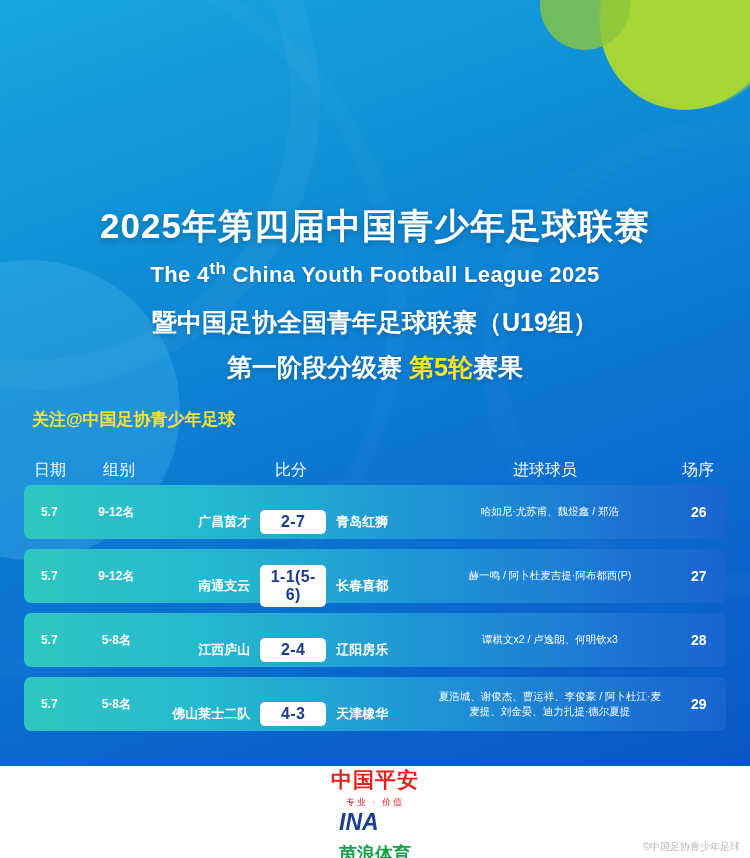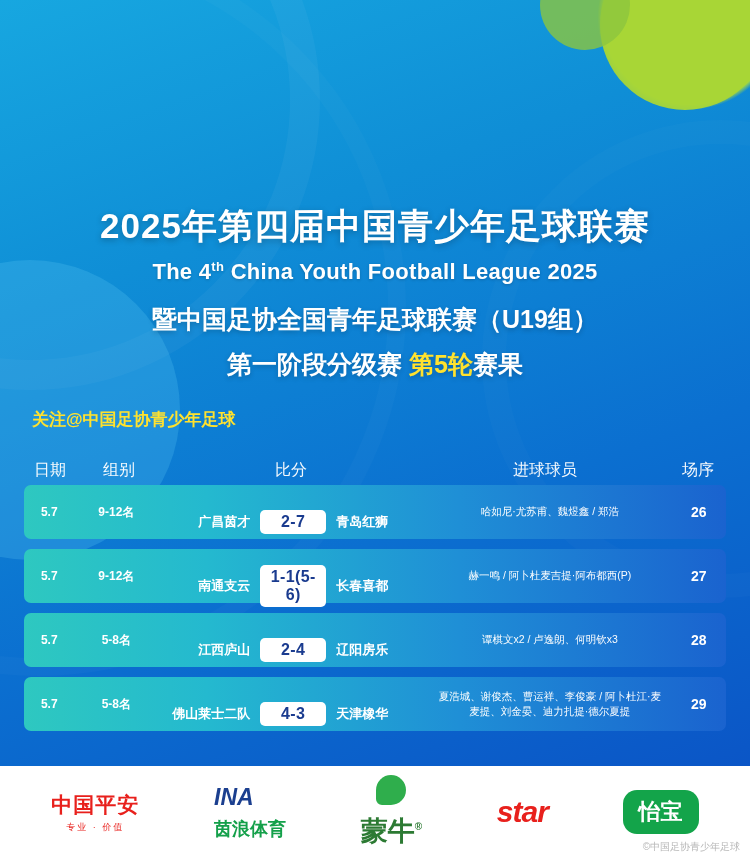--- a/index.html
+++ b/index.html
@@ -28,21 +28,21 @@
 
   
   .logo-wrap{position:absolute;top:18px;left:0;right:0;display:flex;flex-direction:column;align-items:center;}
   .logo-mark{width:86px;height:74px;position:relative;}
   .logo-text{margin-top:4px;color:#ffffff;font-size:19px;letter-spacing:1px;font-weight:bold;text-shadow:0 1px 2px rgba(0,0,0,.25);}
 
   
   .headline{position:absolute;top:155px;left:0;right:0;text-align:center;color:#fff;margin-top:48px;}
   .h-cn{font-size:35px;font-weight:bold;letter-spacing:1px;text-shadow:0 2px 6px rgba(0,0,0,.25);}
   .h-en{margin-top:9px;font-size:22px;font-weight:bold;letter-spacing:.3px;text-shadow:0 1px 3px rgba(0,0,0,.2);}
-  .h-en sup{font-size:13px;vertical-align:super;}
+  .h-en sup{font-size:17px;vertical-align:super;}
   .h-sub{margin-top:18px;font-size:25px;font-weight:bold;text-shadow:0 2px 5px rgba(0,0,0,.22);}
   .h-sub2{margin-top:12px;font-size:25px;font-weight:bold;text-shadow:0 2px 5px rgba(0,0,0,.22);}
   .hl{color:#ffe22e;}
 
   
   .follow{position:absolute;top:408px;left:32px;color:#ffe22e;font-size:17px;font-weight:bold;}
 
   
   .table{position:absolute;top:455px;left:24px;width:702px;}
   .thead{display:flex;align-items:center;height:30px;color:#ffffff;font-size:16px;opacity:.95;}
@@ -67,21 +67,21 @@
     background:#ffffff;color:#1a3b8f;border-radius:5px;
     font-size:16px;font-weight:bold;padding:3px 10px;min-width:46px;text-align:center;
     letter-spacing:.4px;
   }
   .scorers{width:250px;text-align:center;font-size:10.5px;line-height:1.45;opacity:.98;padding:0 6px;box-sizing:border-box;}
   .order{width:56px;text-align:center;font-size:14px;font-weight:bold;}
 
   
   .sponsors{
     position:absolute;left:0;right:0;bottom:0;height:92px;background:#ffffff;
-    display:flex;align-items:center;justify-content:space-around;padding:0 14px;box-sizing:border-box;
+    display:flex;align-items:center;justify-content:space-around;padding:0 14px;box-sizing:border-box;flex-direction:column;
   }
   .sp{display:flex;flex-direction:column;align-items:center;justify-content:center;}
   .sp-pingan .t1{color:#e8201c;font-size:21px;font-weight:bold;letter-spacing:1px;}
   .sp-pingan .t2{color:#e8201c;font-size:9px;letter-spacing:2px;margin-top:2px;}
   .sp-inia{display:flex;align-items:flex-start;gap:6px;}
   .sp-inia .mark{color:#1b3f8f;font-size:23px;font-weight:bold;font-style:italic;}
   .sp-inia .t{color:#14a04a;font-size:18px;font-weight:bold;}
   .sp-mengniu{display:flex;align-items:center;gap:8px;text-align:right;}
   .sp-mengniu .leaf{width:30px;height:30px;border-radius:50% 50% 50% 6px;background:#2fae4c;}
   .sp-mengniu .t{color:#2c7a33;font-size:27px;font-weight:bold;}

